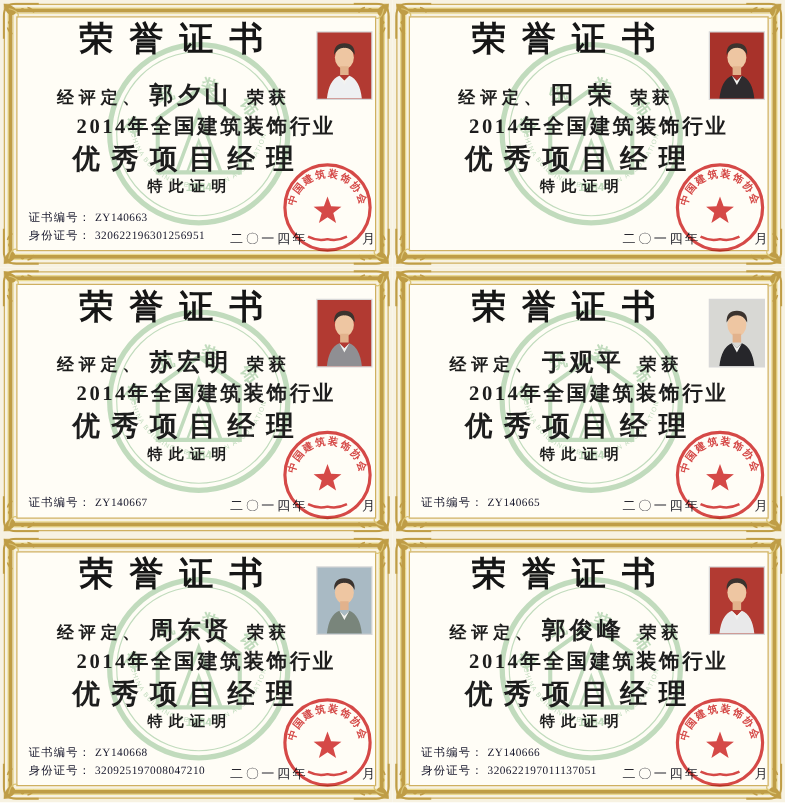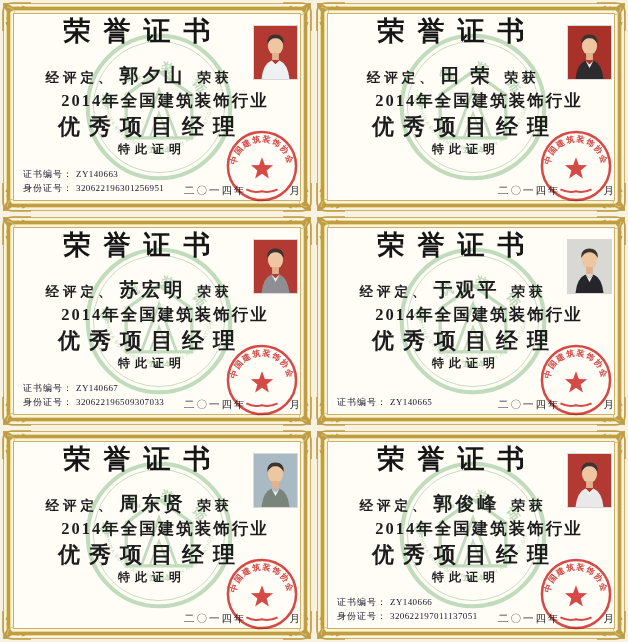--- a/index.html
+++ b/index.html
@@ -203,21 +203,20 @@
         </svg>
     </div>
     <div class="name-line">
       <span class="pre">经评定、</span><span class="name">苏宏明</span><span class="suf">荣获</span>
     </div>
     <div class="industry">2014年全国建筑装饰行业</div>
     <div class="award">优秀项目经理</div>
     <div class="certify">特此证明</div>
     <div class="numbers">
       <div class="numrow"><span class="numlabel">证书编号：</span><span class="numval">ZY140667</span></div>
-      <div class="numrow"><span class="numlabel">身份证号：</span><span class="numval">320622196509307033</span></div>
     </div>
     <div class="date">
       <span>二〇一四年</span>
         <span>月</span>
     </div>
     <svg class="seal">
         <use href="#sym-seal"></use>
       </svg>
   </div>
 
@@ -288,20 +287,24 @@
       <svg class="person" viewBox="0 0 42 53" style="--jacket: #79857b;">
           <use href="#sym-person"></use>
         </svg>
     </div>
     <div class="name-line">
       <span class="pre">经评定、</span><span class="name">周东贤</span><span class="suf">荣获</span>
     </div>
     <div class="industry">2014年全国建筑装饰行业</div>
     <div class="award">优秀项目经理</div>
     <div class="certify">特此证明</div>
+    <div class="numbers">
+      <div class="numrow"><span class="numlabel">证书编号：</span><span class="numval">ZY140668</span></div>
+      <div class="numrow"><span class="numlabel">身份证号：</span><span class="numval">320925197008047210</span></div>
+    </div>
     <div class="date">
       <span>二〇一四年</span>
         <span>月</span>
     </div>
     <svg class="seal">
         <use href="#sym-seal"></use>
       </svg>
   </div>
 
   <div class="cert">

